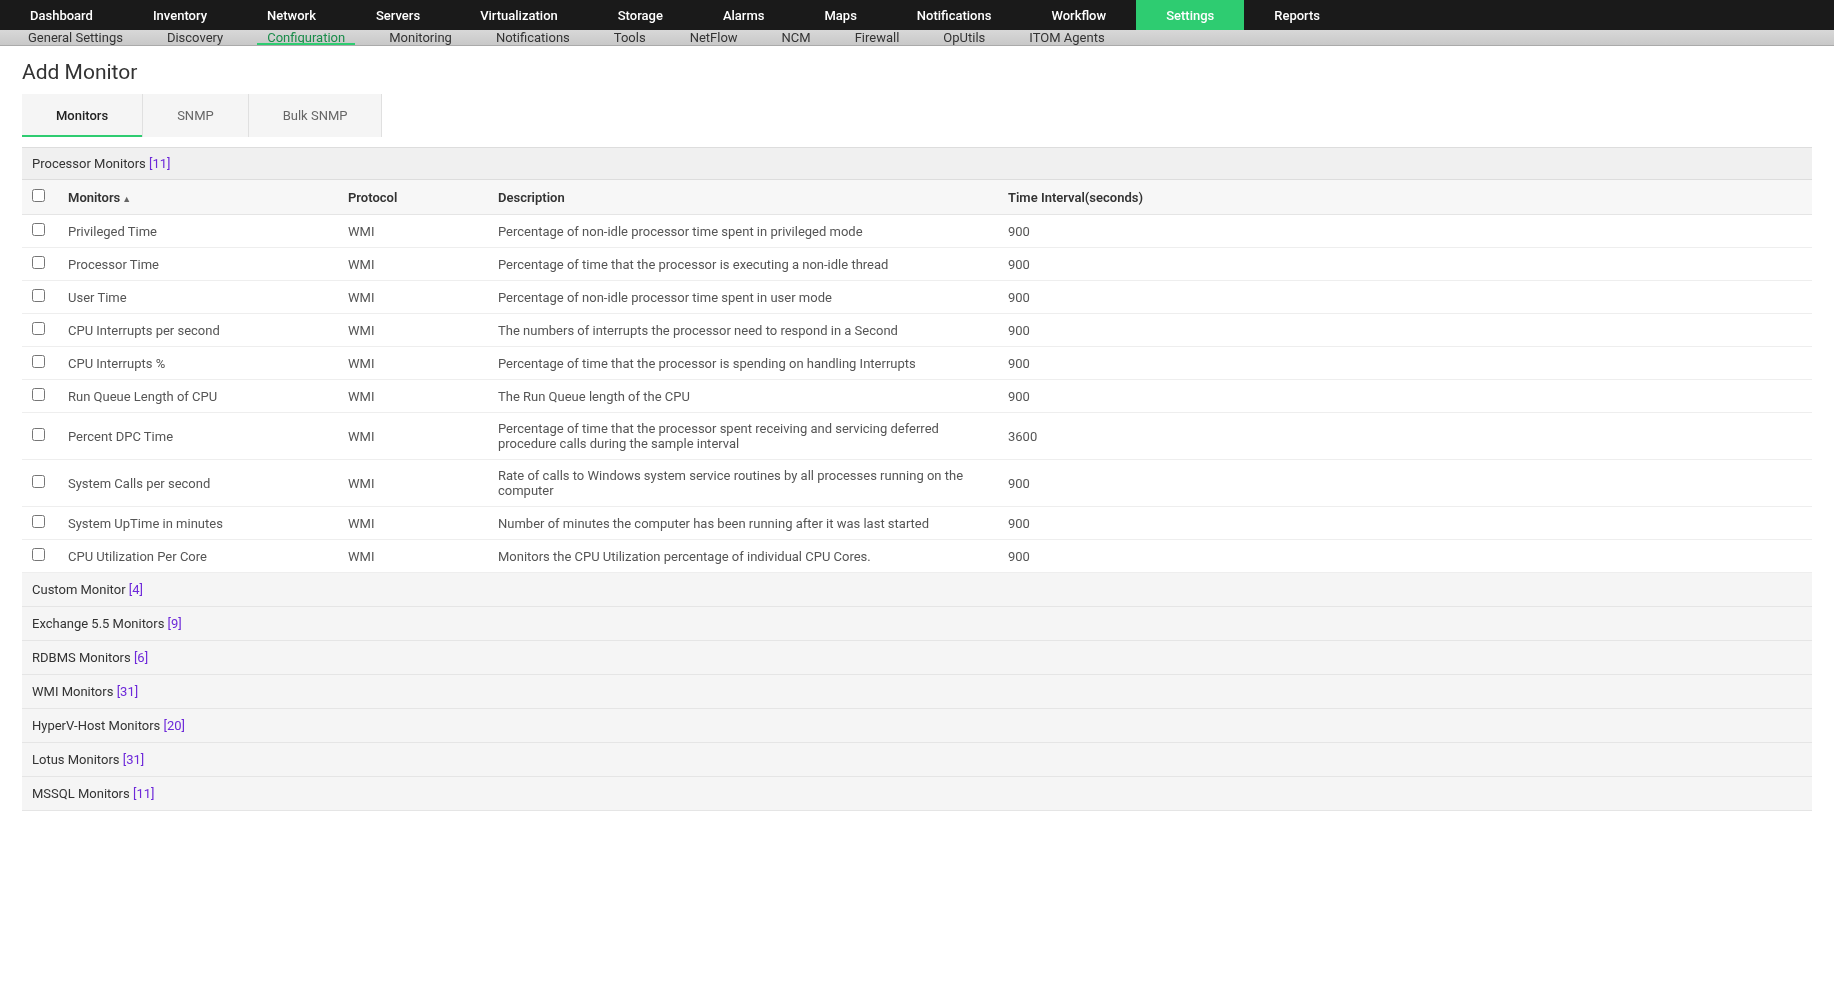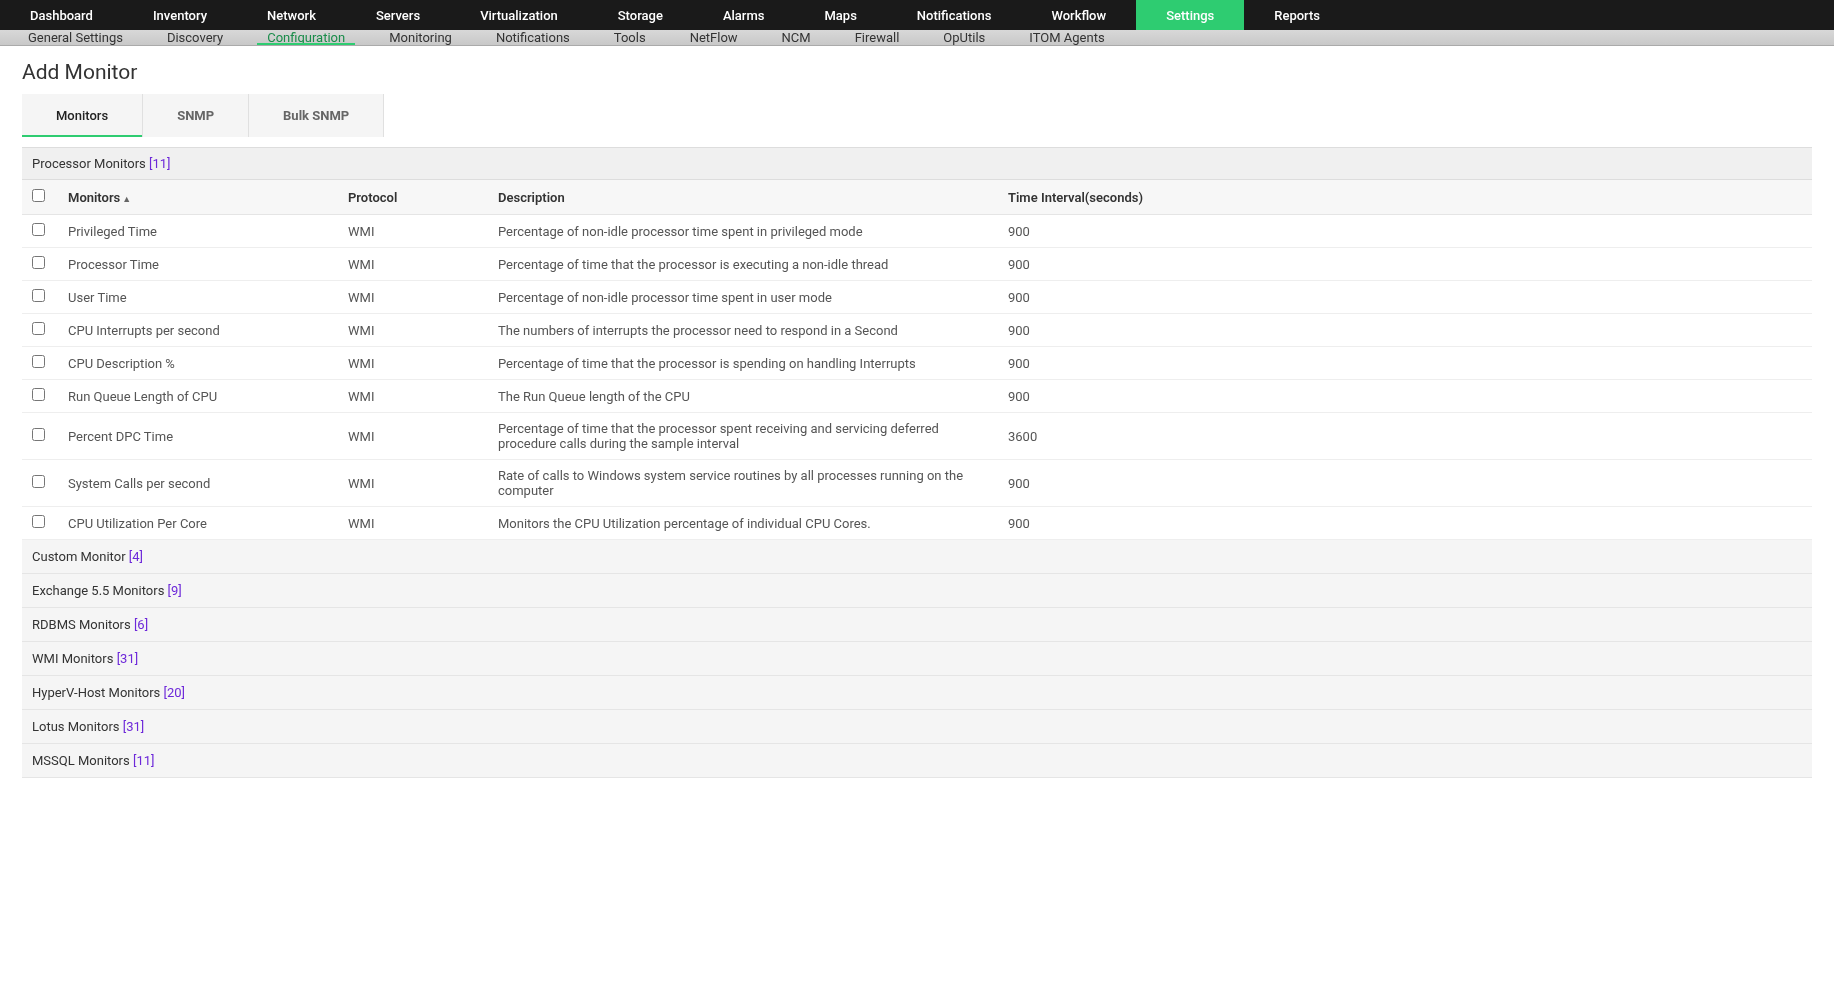--- a/index.html
+++ b/index.html
@@ -74,21 +74,20 @@
       background: #f5f5f5;
       width: fit-content;
     }
     .tab {
       padding: 14px 34px;
       font-size: 13px;
       color: #666;
       cursor: pointer;
       border-right: 1px solid #e0e0e0;
       position: relative;
-      font-weight: bold;
     }
     .tab.active {
       color: #222;
       font-weight: 500;
     }
     .tab.active::after {
       content: '';
       position: absolute;
       bottom: 0;
       left: 0;
@@ -260,21 +259,21 @@
             </tr>
             <tr>
               <td class="col-check"><input type="checkbox" style=""></td>
               <td class="col-monitors">CPU Interrupts per second</td>
               <td class="col-protocol">WMI</td>
               <td class="col-description">The numbers of interrupts the processor need to respond in a Second</td>
               <td class="col-interval">900</td>
             </tr>
             <tr>
               <td class="col-check"><input type="checkbox" style=""></td>
-              <td class="col-monitors">CPU Description %</td>
+              <td class="col-monitors">CPU Interrupts %</td>
               <td class="col-protocol">WMI</td>
               <td class="col-description">Percentage of time that the processor is spending on handling Interrupts</td>
               <td class="col-interval">900</td>
             </tr>
             <tr>
               <td class="col-check"><input type="checkbox" style=""></td>
               <td class="col-monitors">Run Queue Length of CPU</td>
               <td class="col-protocol">WMI</td>
               <td class="col-description">The Run Queue length of the CPU</td>
               <td class="col-interval">900</td>
@@ -284,20 +283,27 @@
               <td class="col-monitors">Percent DPC Time</td>
               <td class="col-protocol">WMI</td>
               <td class="col-description">Percentage of time that the processor spent receiving and servicing deferred procedure calls during the sample interval</td>
               <td class="col-interval">3600</td>
             </tr>
             <tr>
               <td class="col-check"><input type="checkbox" style=""></td>
               <td class="col-monitors">System Calls per second</td>
               <td class="col-protocol">WMI</td>
               <td class="col-description">Rate of calls to Windows system service routines by all processes running on the computer</td>
+              <td class="col-interval">900</td>
+            </tr>
+            <tr>
+              <td class="col-check"><input type="checkbox" style=""></td>
+              <td class="col-monitors">System UpTime in minutes</td>
+              <td class="col-protocol">WMI</td>
+              <td class="col-description">Number of minutes the computer has been running after it was last started</td>
               <td class="col-interval">900</td>
             </tr>
             <tr>
               <td class="col-check"><input type="checkbox" style=""></td>
               <td class="col-monitors">CPU Utilization Per Core</td>
               <td class="col-protocol">WMI</td>
               <td class="col-description">Monitors the CPU Utilization percentage of individual CPU Cores.</td>
               <td class="col-interval">900</td>
             </tr>
           </tbody>

